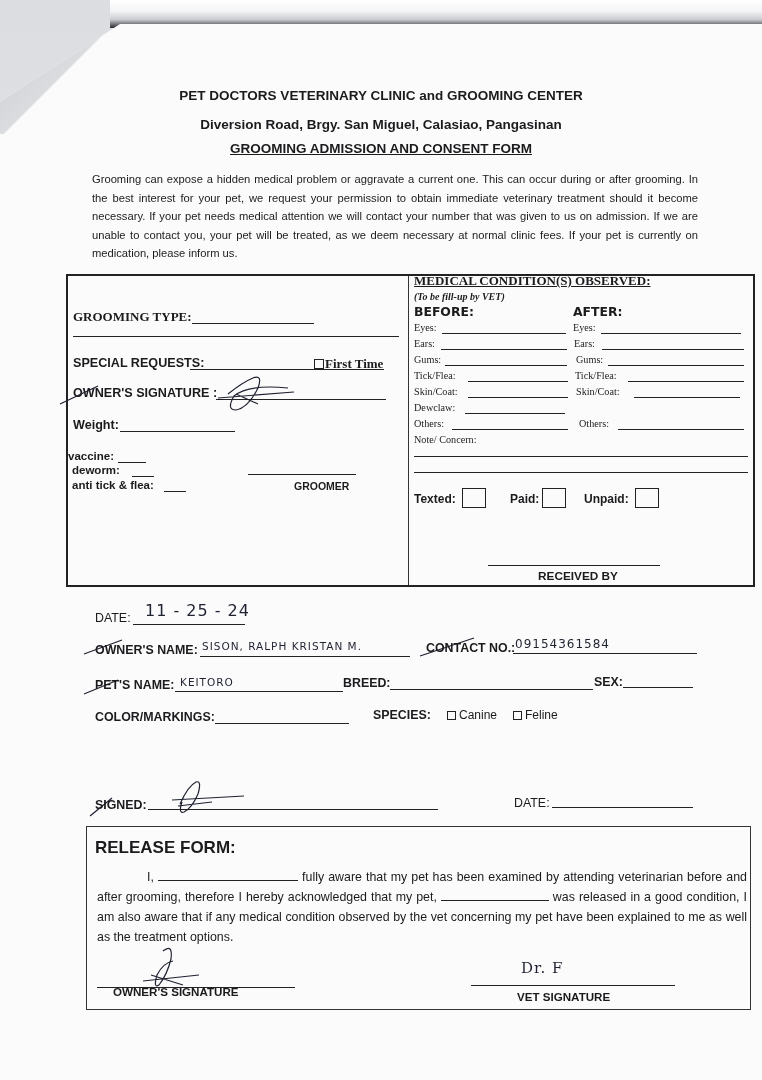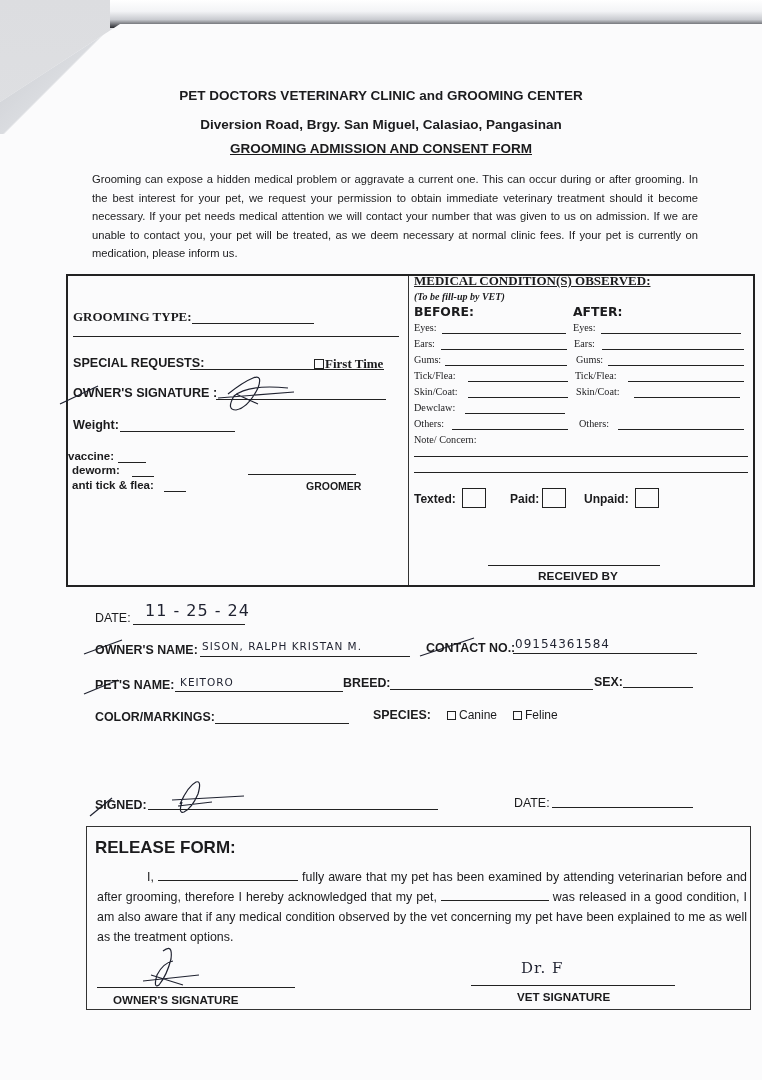--- a/index.html
+++ b/index.html
@@ -87,21 +87,21 @@
   <div class="line" style="left:52px; top:155px; width:115px;"></div>
 
   <div class="lbl small" style="left:0px; top:174px;">vaccine:</div>
   <div class="line" style="left:50px; top:186px; width:28px;"></div>
   <div class="lbl small" style="left:4px; top:188px;">deworm:</div>
   <div class="line" style="left:64px; top:200px; width:22px;"></div>
   <div class="lbl small" style="left:4px; top:203px;">anti tick &amp; flea:</div>
   <div class="line" style="left:96px; top:215px; width:22px;"></div>
 
   <div class="line" style="left:180px; top:198px; width:108px;"></div>
-  <div class="lbl" style="left:238px; top:204px; font-size:10.5px;">GROOMER</div>
+  <div class="lbl" style="left:226px; top:204px; font-size:10.5px;">GROOMER</div>
 
   <div class="lbl lbl-serif" style="left:346px; top:-3px; font-size:13px; text-decoration:underline;">MEDICAL CONDITION(S) OBSERVED:</div>
   <div class="abs serif" style="left:346px; top:15px; font-size:10px; font-style:italic; font-weight:bold;">(To be fill-up by VET)</div>
   <div class="lbl" style="left:346px; top:28px; font-size:12.4px; font-family:'DejaVu Sans',sans-serif;">BEFORE:</div>
   <div class="lbl" style="left:505px; top:28px; font-size:12.4px; font-family:'DejaVu Sans',sans-serif;">AFTER:</div>
 
   <div class="vet-row" style="left:346px; top:46px;">Eyes:</div>
   <div class="line" style="left:374px; top:57px; width:124px;"></div>
   <div class="vet-row" style="left:346px; top:62px;">Ears:</div>
   <div class="line" style="left:373px; top:73px; width:126px;"></div>
@@ -194,18 +194,18 @@
     <span style="padding-left:50px;">I,</span>
     <span class="blank" style="width:140px;"></span>
     <span>fully aware that my pet has been examined by attending veterinarian before and after grooming, therefore I hereby acknowledged that my pet,</span>
     <span class="blank" style="width:108px;"></span>
     <span>was released in a good condition, I am also aware that if any medical condition observed by the vet concerning my pet have been explained to me as well as the treatment options.</span>
   </div>
   <svg class="sig-svg" style="left:36px; top:118px;" width="120" height="50">
     <path d="M40 6 Q50 -2 48 14 Q44 30 36 40 Q30 44 34 30 Q40 18 50 16 M20 36 L76 30 M28 30 L60 40" stroke="#1f2230" stroke-width="1.2" fill="none"></path>
   </svg>
   <div class="line" style="left:10px; top:160px; width:198px;"></div>
-  <div class="lbl" style="left:26px; top:166px; font-size:11.6px;">OWNER'S SIGNATURE</div>
+  <div class="lbl" style="left:26px; top:158px; font-size:11.6px;">OWNER'S SIGNATURE</div>
 
   <div class="hand" style="left:434px; top:132px; font-size:15px; font-family:'DejaVu Serif',serif;">Dr. F</div>
   <div class="line" style="left:384px; top:158px; width:204px;"></div>
   <div class="lbl" style="left:430px; top:163px; font-size:11.6px;">VET SIGNATURE</div>
 </div>
 
 </body></html>

